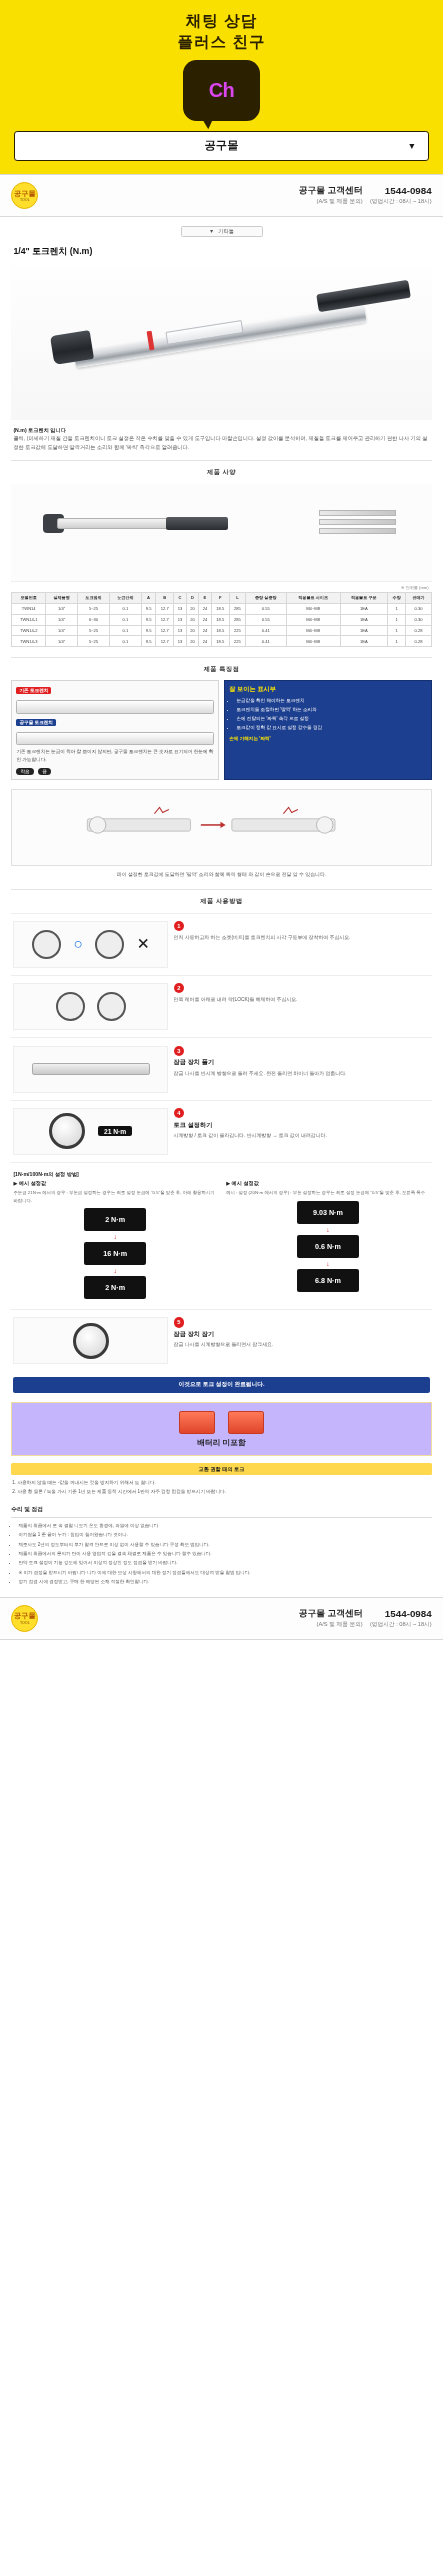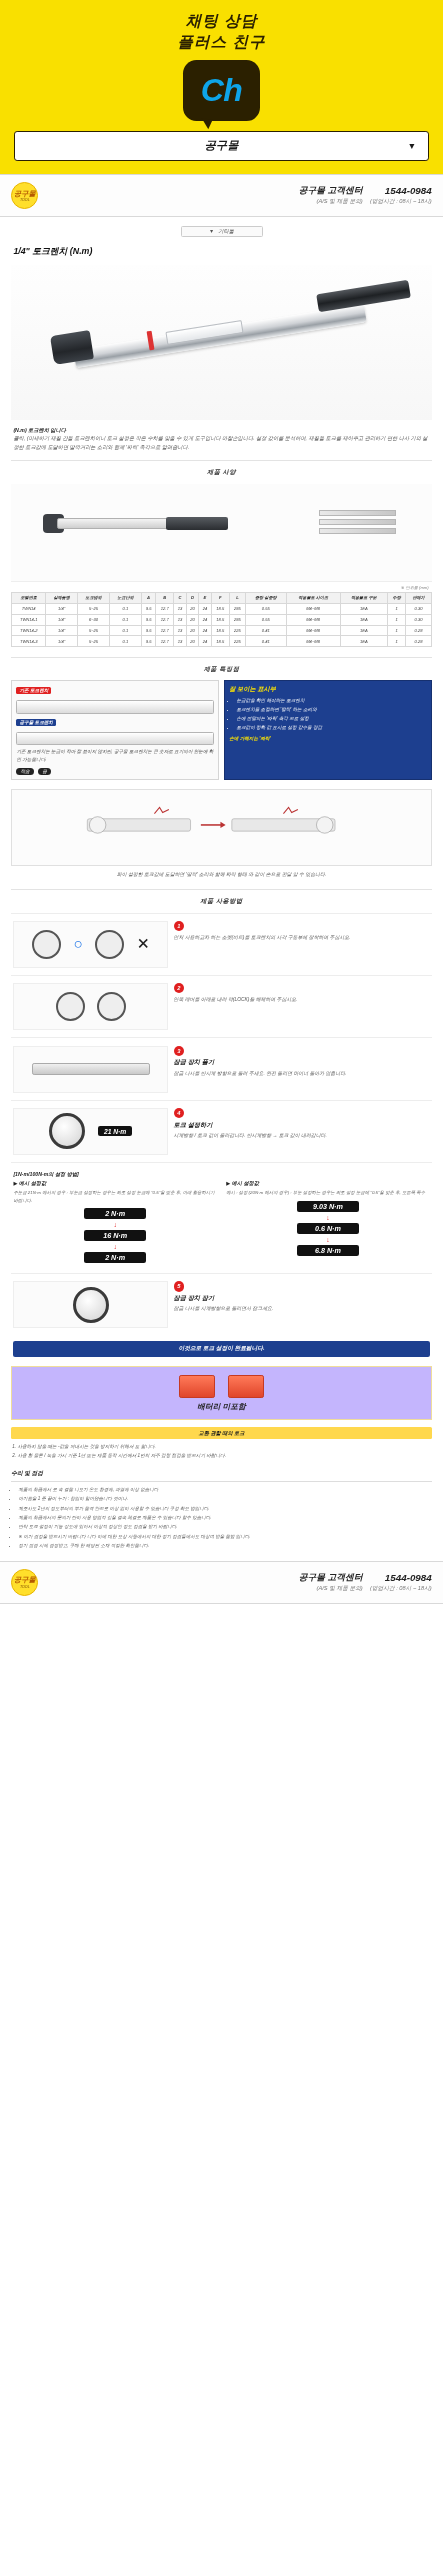--- a/index.html
+++ b/index.html
@@ -7,21 +7,20 @@
   html, body {
     margin: 0; padding: 0;
     background: #ffffff;
     font-family: "Liberation Sans", "DejaVu Sans", sans-serif;
   }
   .page {
     width: 443px;
     margin: 0 auto;
     position: relative;
     background: #ffffff;
-    font-style: italic;
   }
 
   
   .kakao-banner {
     background: #f9e000;
     padding: 11.3px 0 9.3px;
     text-align: center;
   }
   .kakao-line1, .kakao-line2 {
     font-size: 15.5px;
@@ -41,23 +40,23 @@
   .kakao-bubble:after {
     content: "";
     position: absolute;
     bottom: -7.2px; left: 17.5px;
     border-left: 8.2px solid transparent;
     border-right: 3.1px solid transparent;
     border-top: 10.3px solid #2b2000;
     transform: rotate(8deg);
   }
   .kakao-ch {
-    font-size: 32px;
+    font-size: 20px;
     font-weight: bold;
-    color: #0ea5e9;
+    color: #d946ef;
     letter-spacing: -0.5px;
   }
 
   
   .select-wrap {
     background: #f9e000;
     padding: 0 14.4px 13.4px;
   }
   .select-box {
     background: #ffffff;
@@ -365,21 +364,21 @@
 
   
   .torque-wrap { border-top: 0.5px solid #ededed; padding: 8.2px 2.1px; }
   .torque-cols { display: flex; gap: 9.3px; }
   .torque-col { flex: 1; }
   .torque-head { font-size: 5.2px; font-weight: bold; color: #222; margin-bottom: 2.1px; }
   .torque-sub { font-size: 4.4px; color: #666; line-height: 1.6; margin-bottom: 4.1px; }
   .torque-chip {
     background: #111; color: #fff; text-align: center;
     font-size: 7.2px; font-weight: bold;
-    padding: 1px 0; border-radius: 2.1px; margin: 0 auto 2.1px;
+    padding: 7px 0; border-radius: 2.1px; margin: 0 auto 2.1px;
     width: 62px;
   }
   .arrow-down { text-align: center; font-size: 6.7px; color: #e02020; margin-bottom: 2.1px; }
 
   
   .final-note {
     background: #1d3f8f; color: #fff;
     text-align: center; font-size: 5.7px; font-weight: bold;
     padding: 4.1px; border-radius: 2.1px; margin: 5.2px 2.1px 9.3px;
   }

